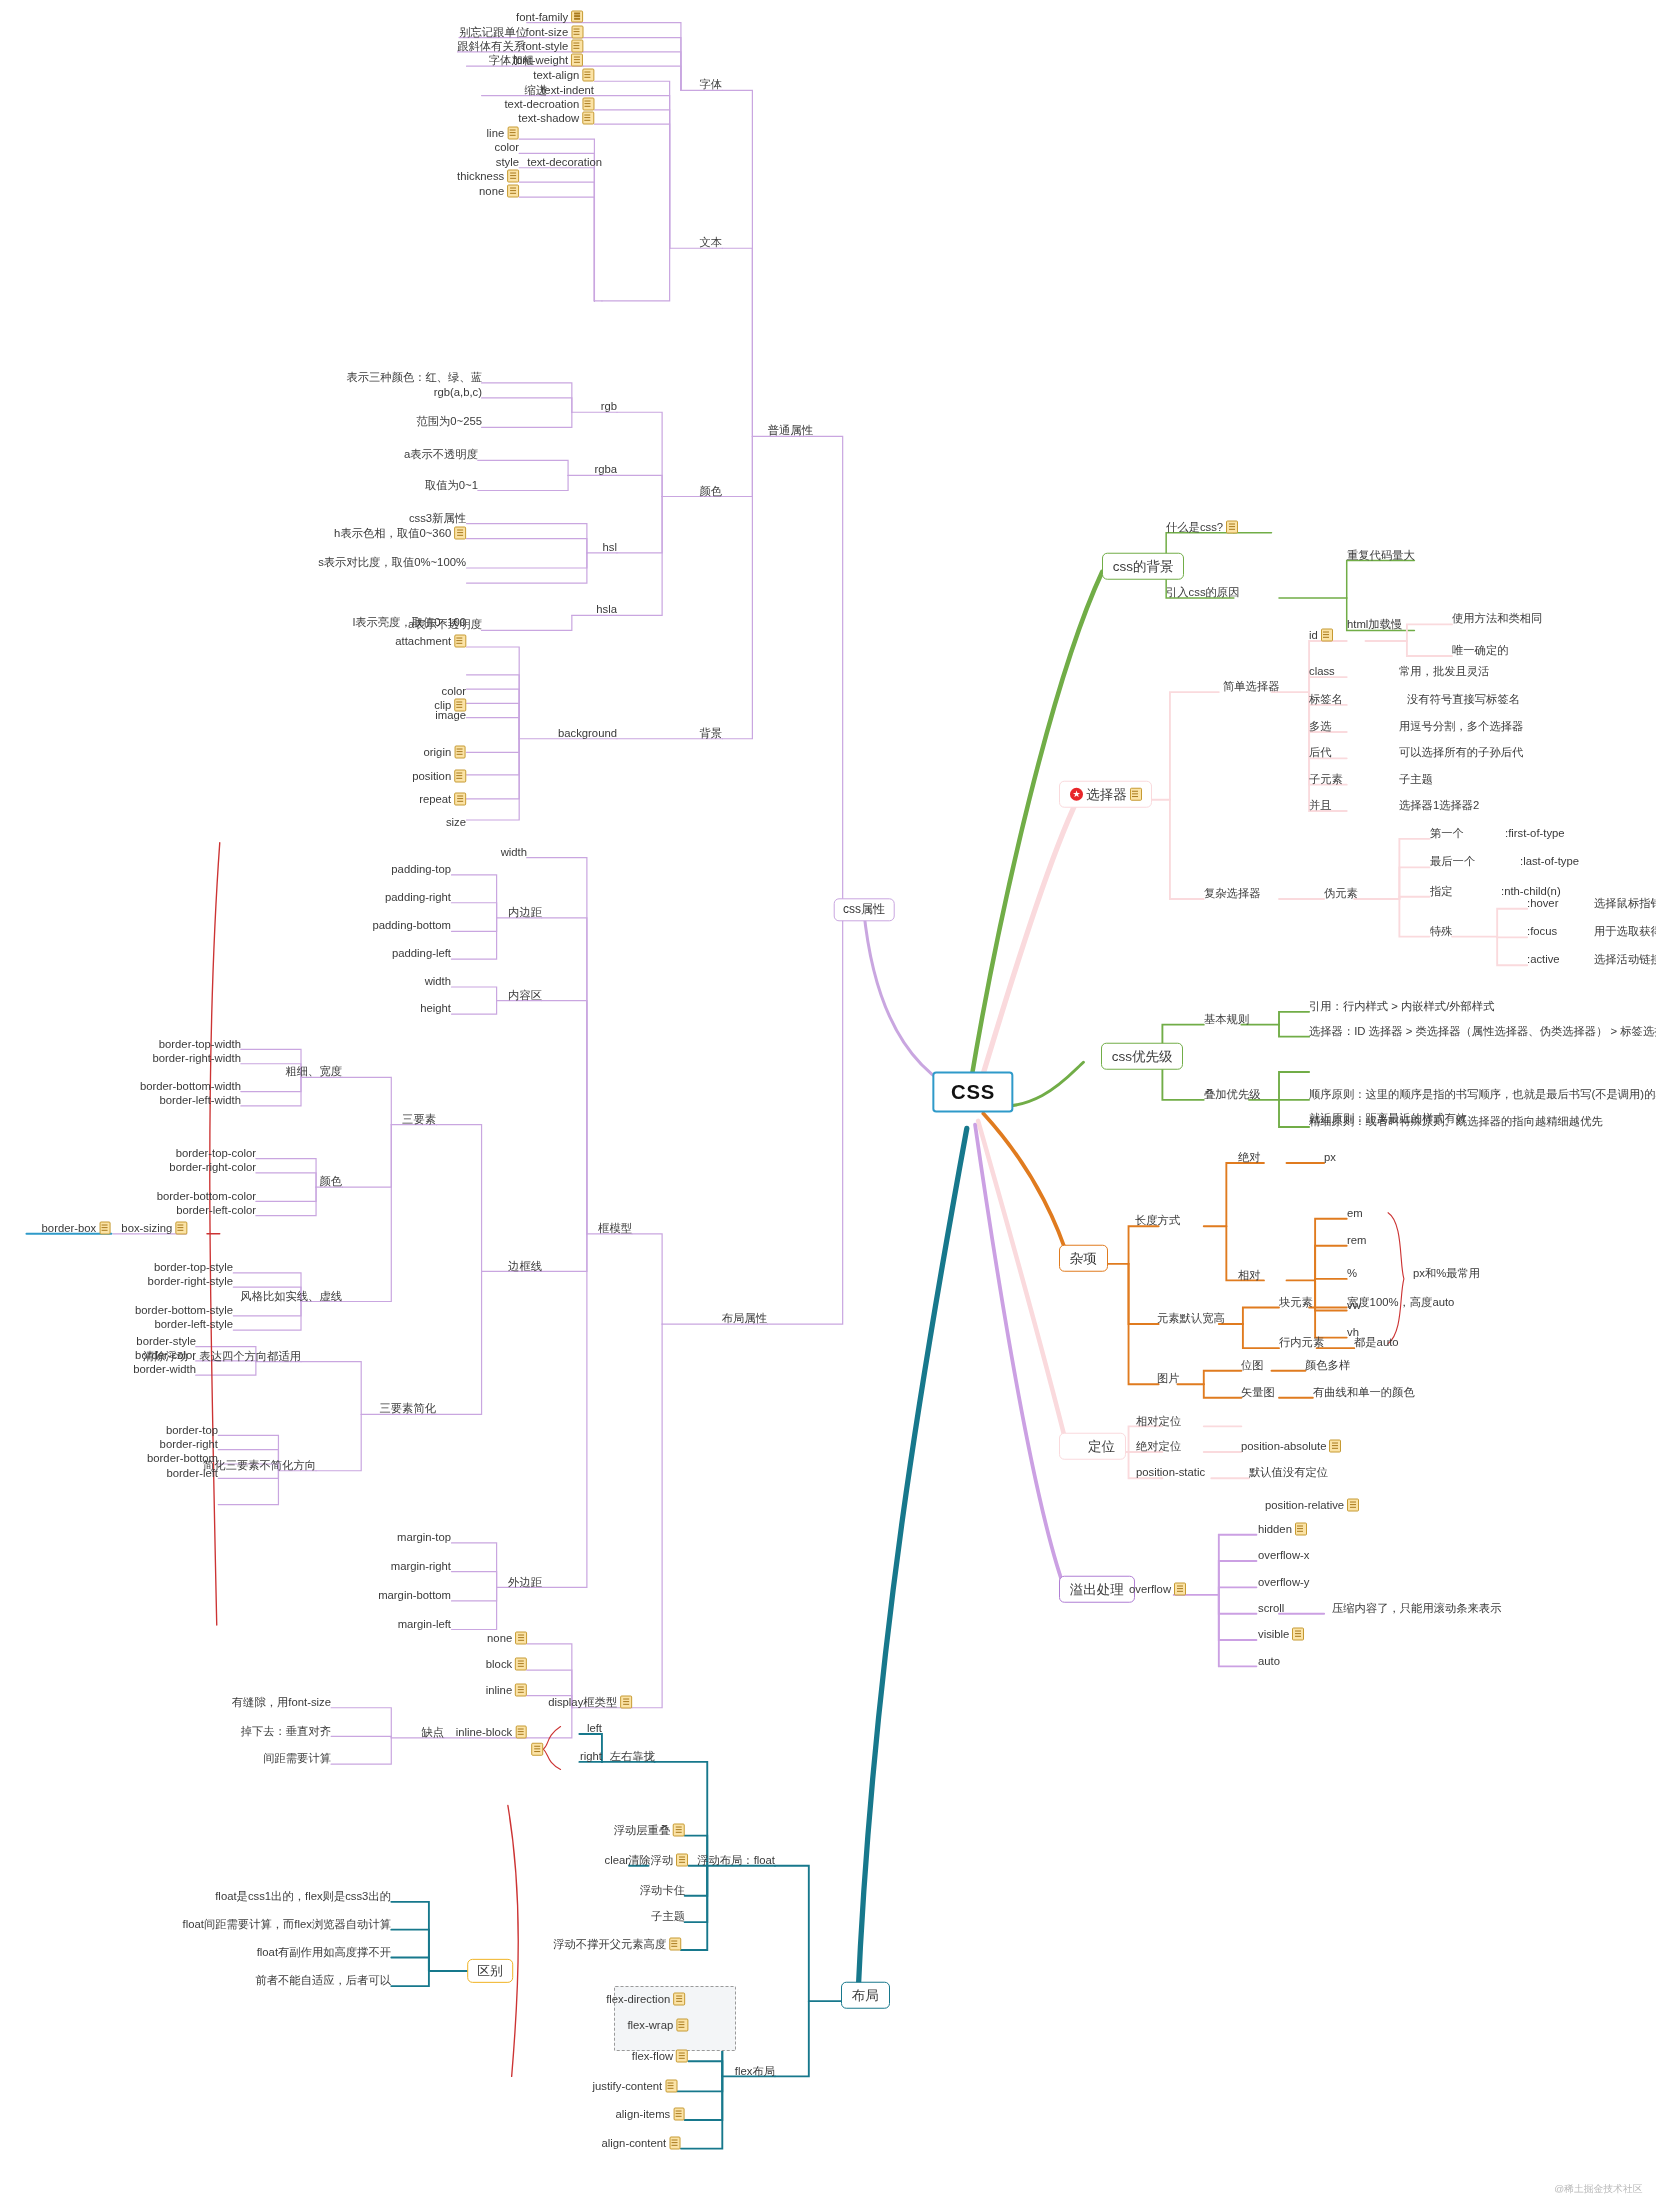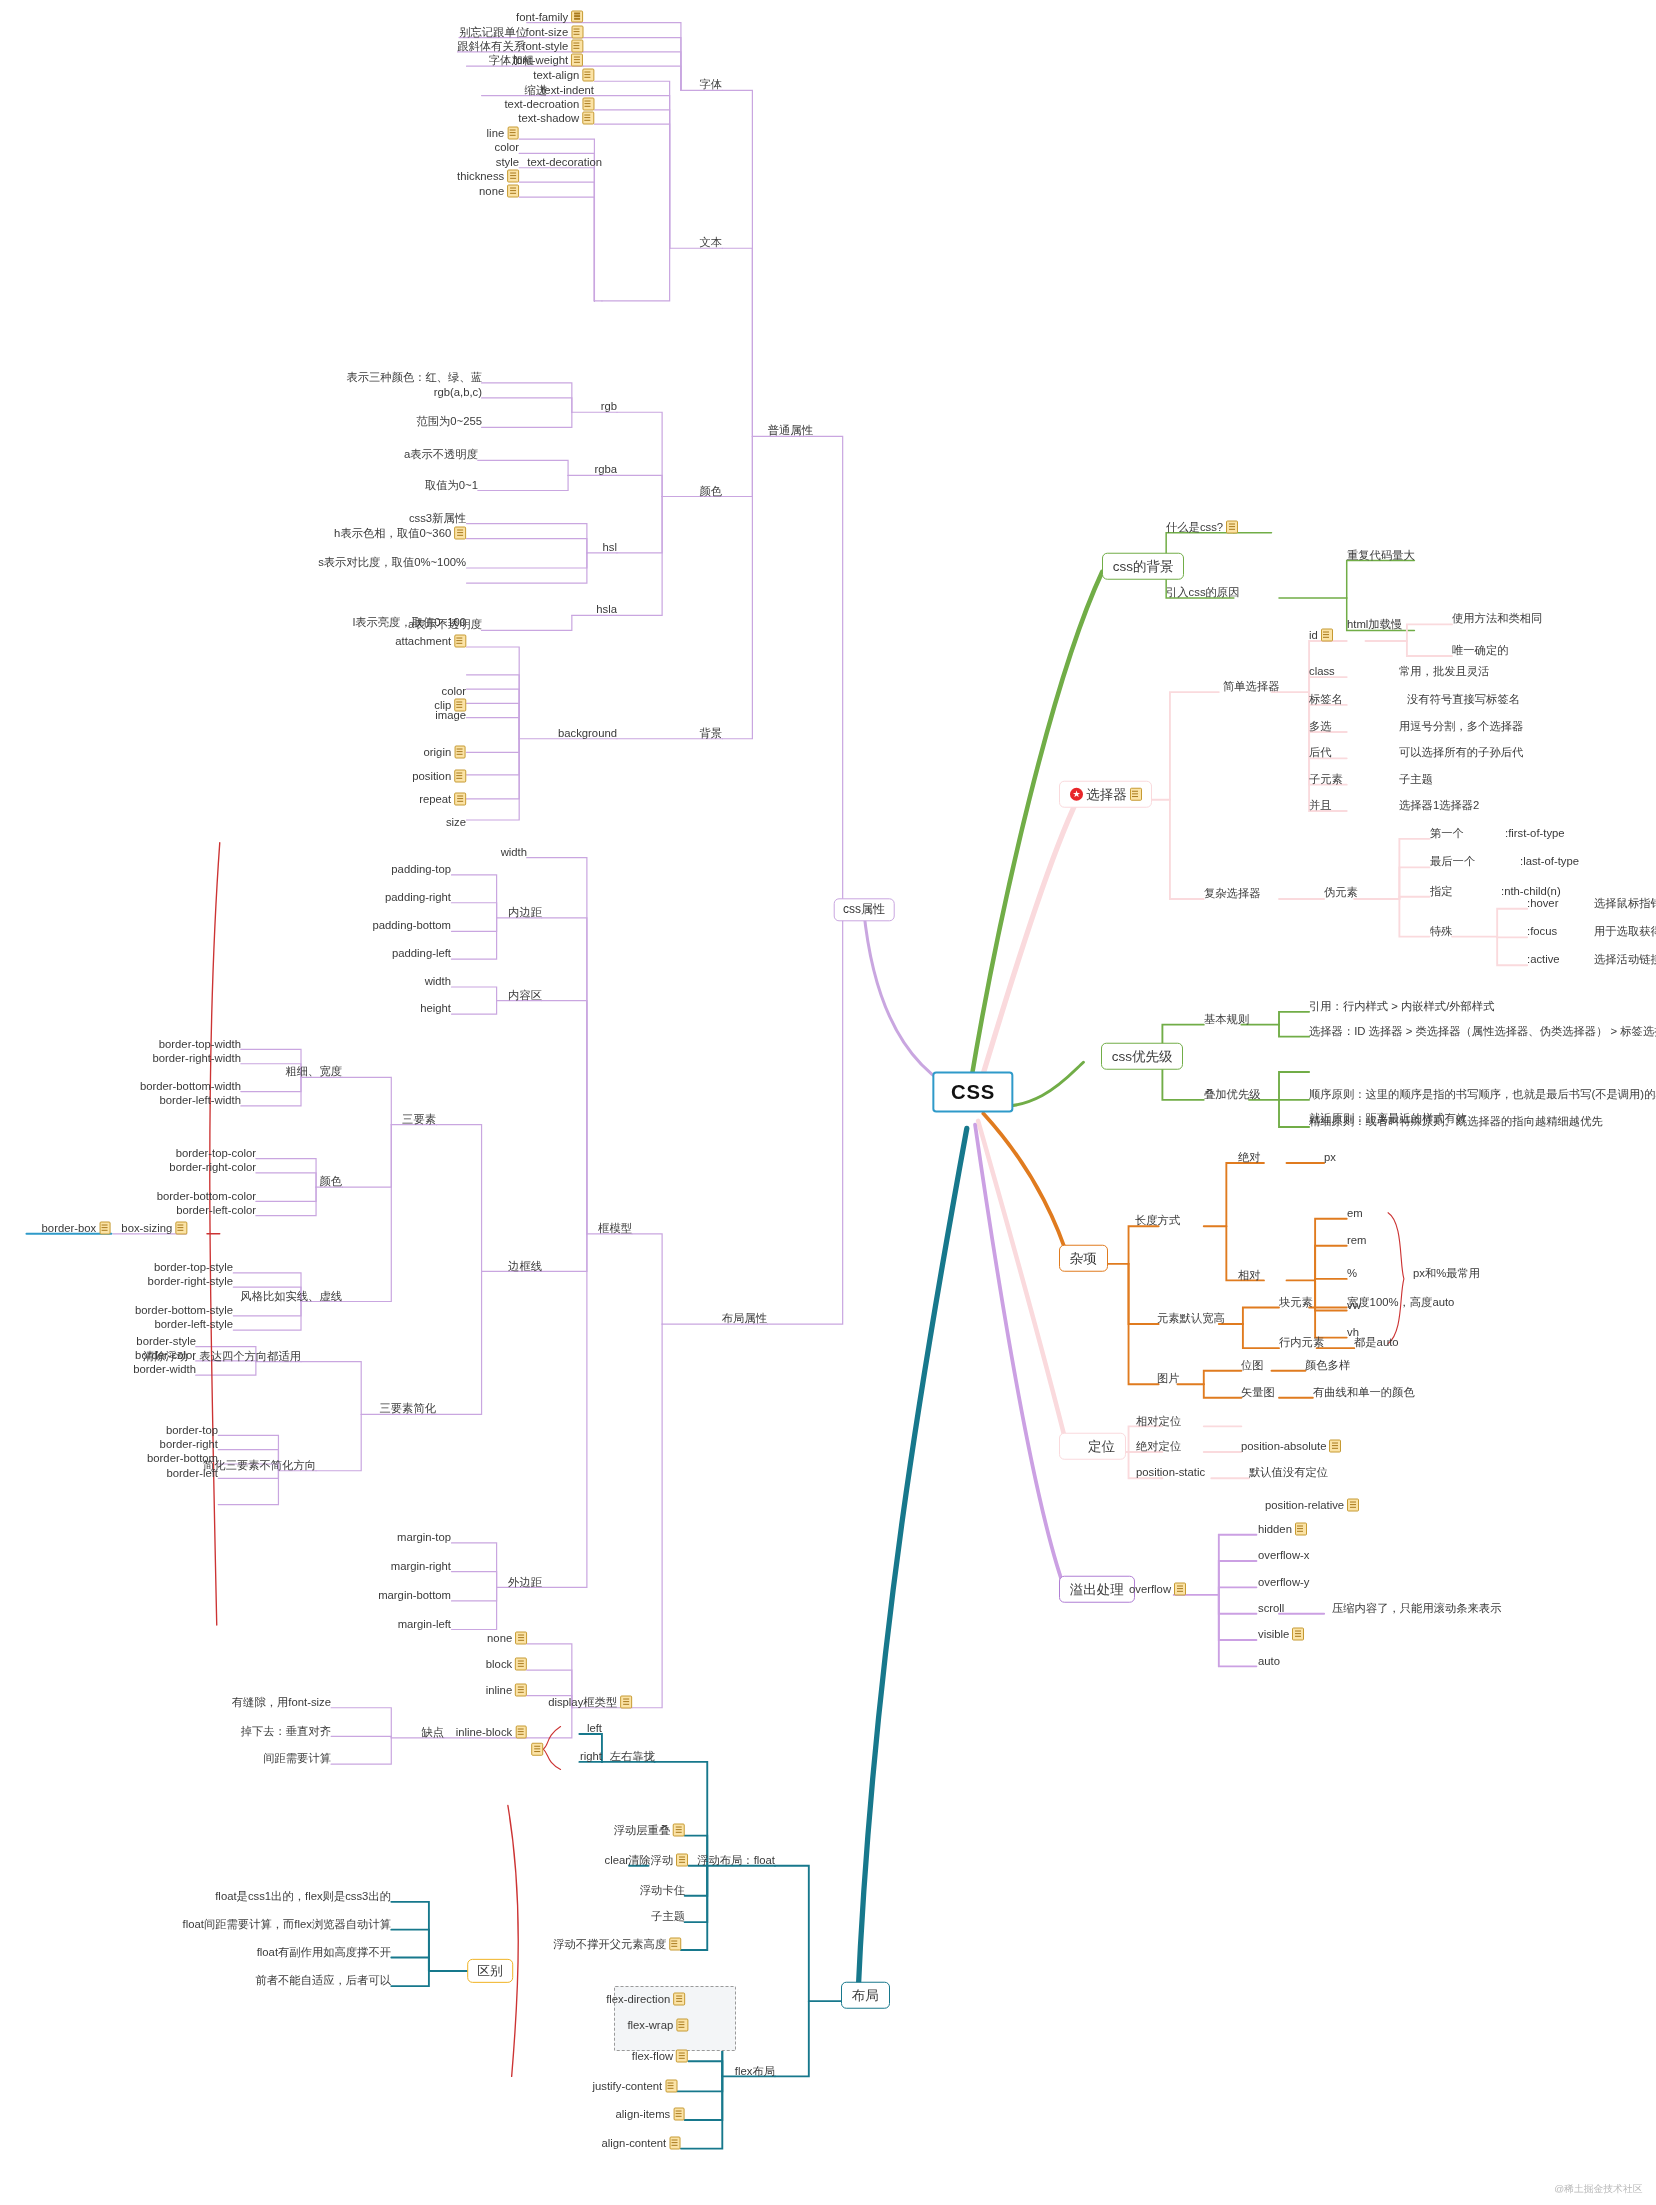--- a/index.html
+++ b/index.html
@@ -552,21 +552,21 @@
 <div class="nd l" style="left:1309px;top:726px;">多选</div>
 <div class="nd l" style="left:1399px;top:726px;">用逗号分割，多个选择器</div>
 <div class="nd l" style="left:1309px;top:752px;">后代</div>
 <div class="nd l" style="left:1399px;top:752px;">可以选择所有的子孙后代</div>
 <div class="nd l" style="left:1309px;top:779px;">子元素</div>
 <div class="nd l" style="left:1399px;top:779px;">子主题</div>
 <div class="nd l" style="left:1309px;top:805px;">并且</div>
 <div class="nd l" style="left:1399px;top:805px;">选择器1选择器2</div>
 
 <div class="nd l" style="left:1204px;top:893px;">复杂选择器</div>
-<div class="nd l" style="left:1324px;top:893px;font-family:Liberation Mono, monospace;">伪元素</div>
+<div class="nd l" style="left:1324px;top:893px;">伪元素</div>
 <div class="nd l" style="left:1430px;top:833px;">第一个</div>
 <div class="nd l" style="left:1505px;top:833px;">:first-of-type</div>
 <div class="nd l" style="left:1430px;top:861px;">最后一个</div>
 <div class="nd l" style="left:1520px;top:861px;">:last-of-type</div>
 <div class="nd l" style="left:1430px;top:891px;">指定</div>
 <div class="nd l" style="left:1501px;top:891px;">:nth-child(n)</div>
 <div class="nd l" style="left:1430px;top:931px;">特殊</div>
 <div class="nd l" style="left:1527px;top:903px;">:hover</div>
 <div class="nd l" style="left:1594px;top:903px;" style2="">选择鼠标指针位于其上的链接</div>
 <div class="nd l" style="left:1527px;top:931px;">:focus</div>

